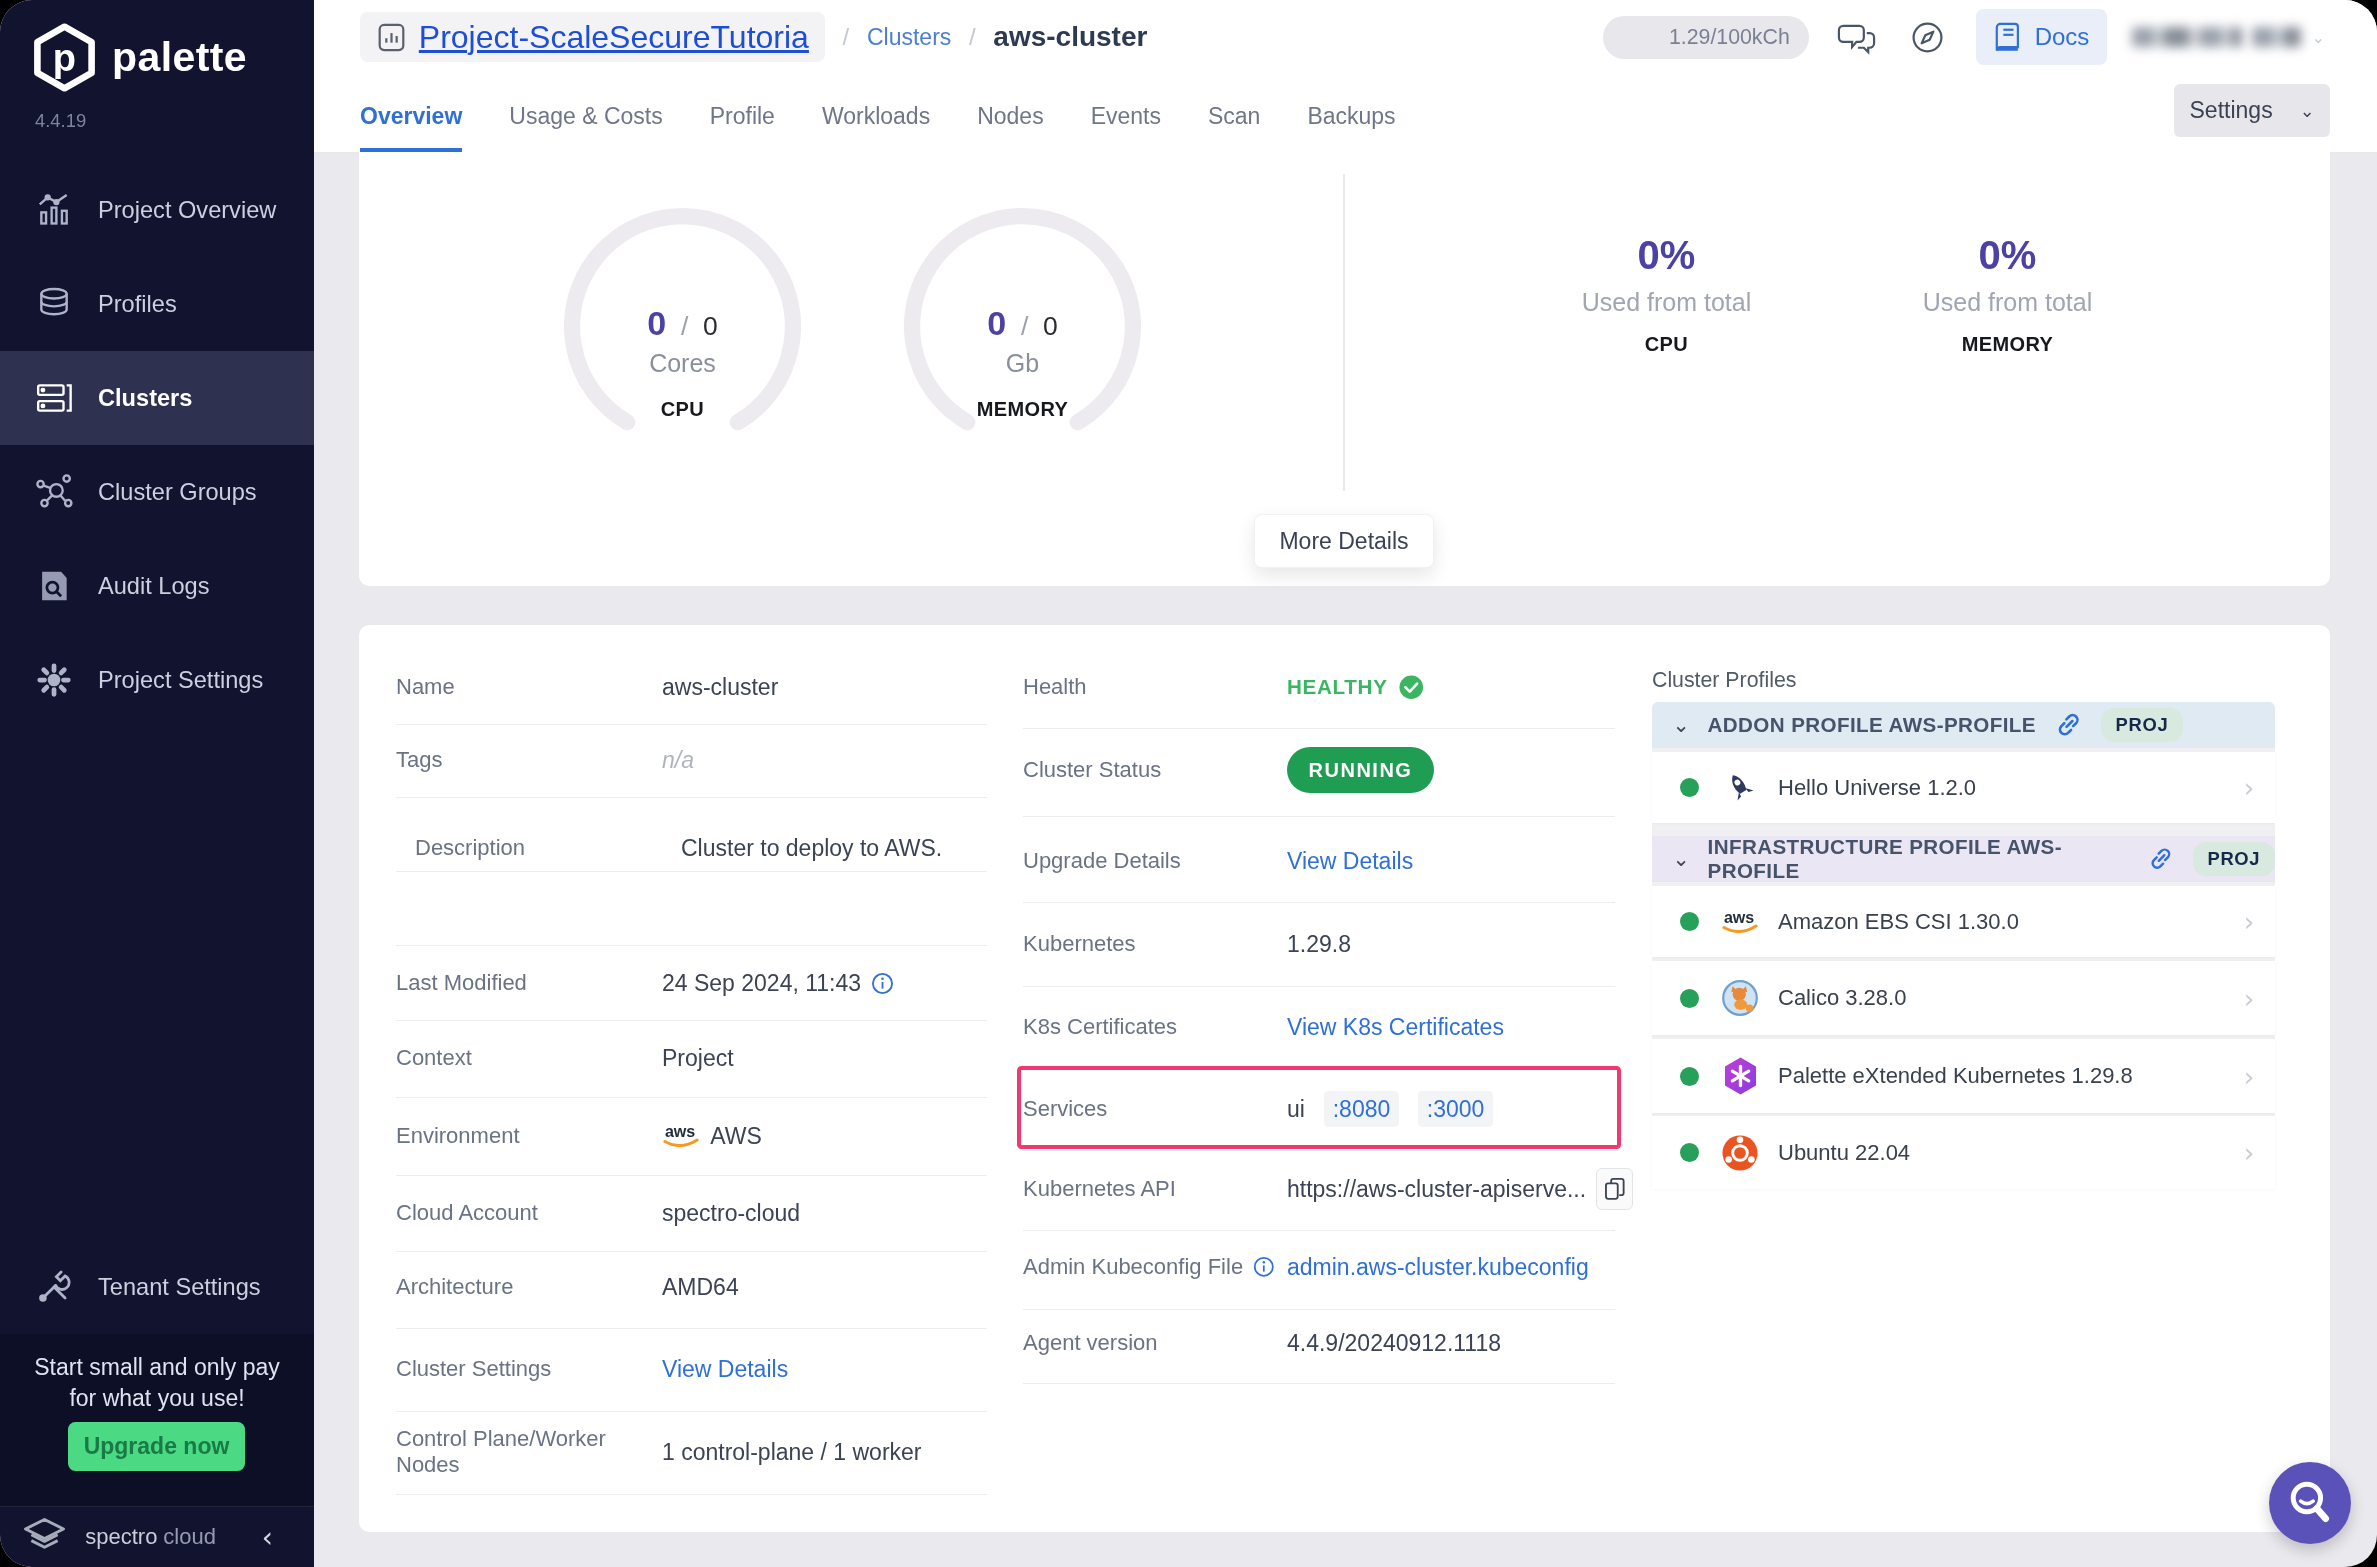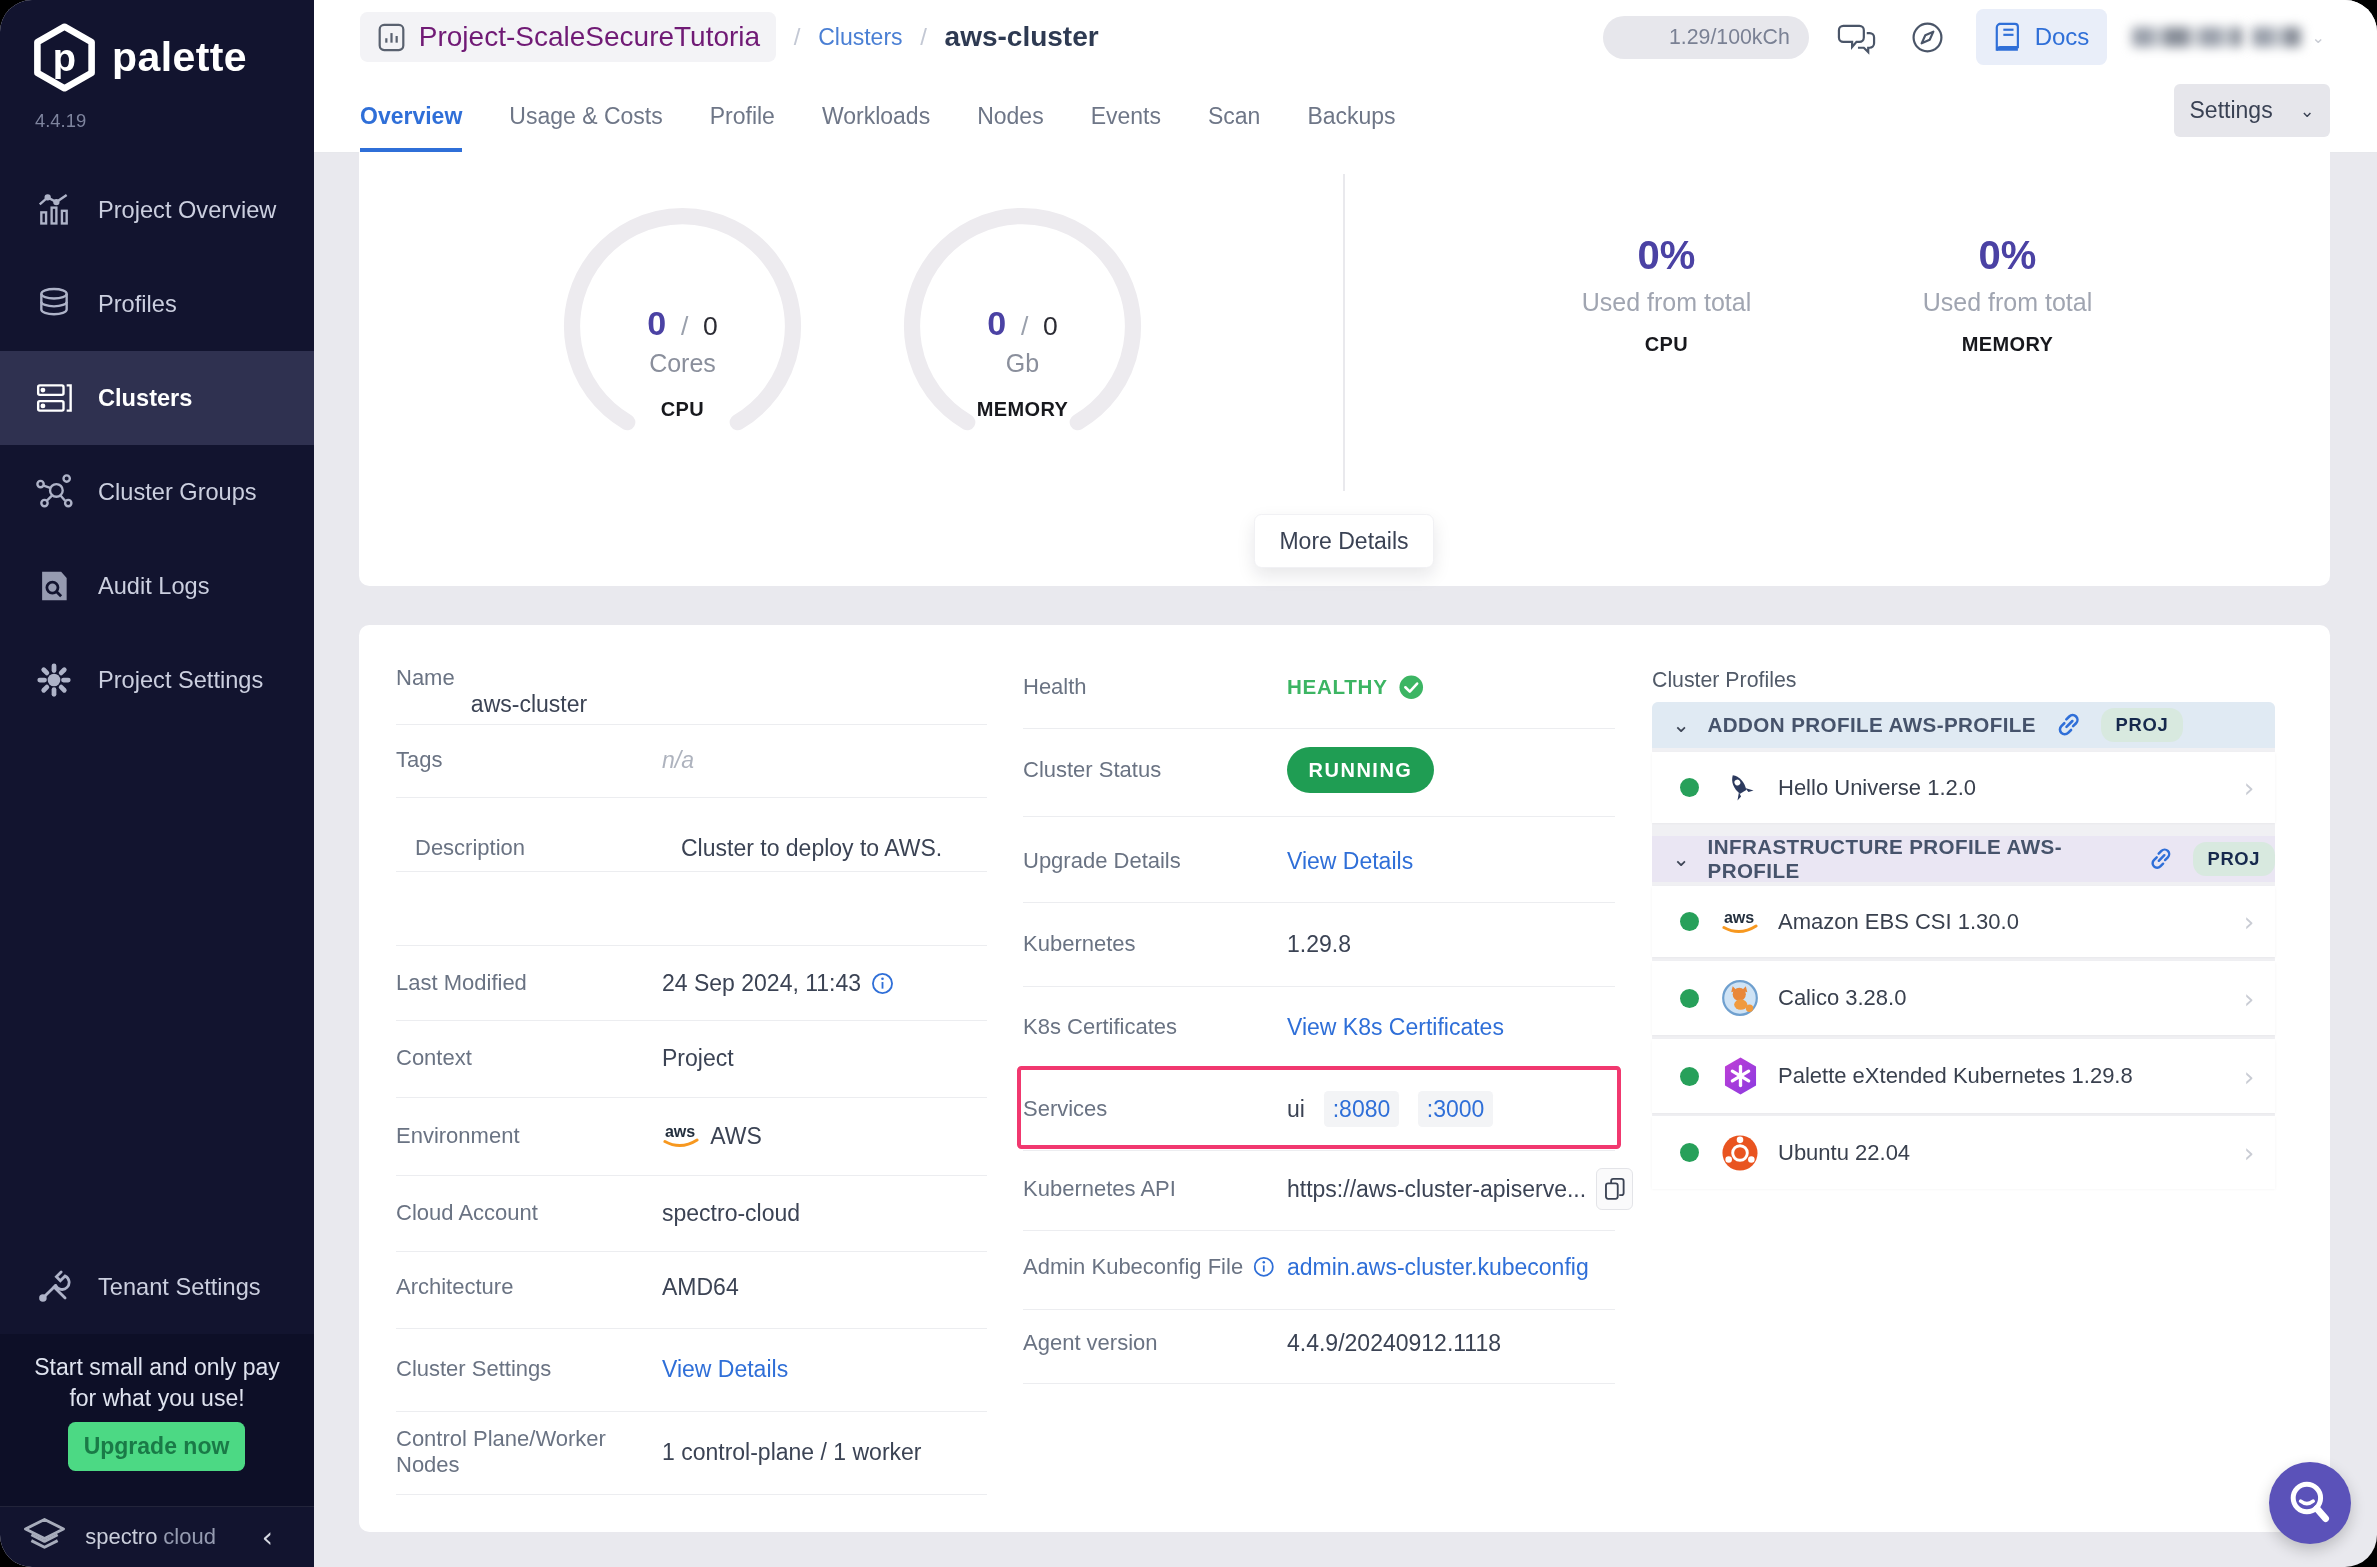--- a/index.html
+++ b/index.html
@@ -27,21 +27,21 @@
   .sfooter .slogo{margin-left:20.6px;}
   .sfooter .btext{margin-left:17.7px;font-size:22px;}
   .sfooter .b1{color:#C9CDDA;}
   .sfooter .b2{color:#959BB0;margin-left:5.9px;}
   .collapse{position:absolute;right:41px;top:50%;transform:translateY(-50%);color:#D6D9E2;font-size:28px;cursor:pointer;font-family:"DejaVu Sans",sans-serif;}
 
   
   .header{position:absolute;left:314px;top:0;right:0;height:152px;background:#FFFFFF;border-bottom:0.7px solid #E7E8EC;}
   .crumbs{position:absolute;left:46px;top:0;height:74px;display:flex;align-items:center;gap:17.7px;}
   .crumb-chip{height:50px;background:#F3F3F6;border-radius:7.4px;display:flex;align-items:center;padding:0 16px;gap:11.8px;cursor:pointer;}
-  .crumb-chip .ctext{color:#701a75;font-size:28px;}
+  .crumb-chip .ctext{color:#1d4ed8;font-size:32px;text-decoration:underline;}
   .crumb-sep{color:#C3C8D4;font-size:24px;}
   .crumb-link{color:#4A7FD4;font-size:23px;cursor:pointer;}
   .crumb-current{color:#2E3A52;font-size:28px;font-weight:bold;}
   .hright{position:absolute;right:52px;top:0;height:74px;display:flex;align-items:center;gap:25px;}
   .credits-pill{width:206px;height:43px;background:#E7E7EC;border-radius:21.3px;display:flex;align-items:center;justify-content:flex-end;padding-right:19px;box-sizing:border-box;color:#7A8194;font-size:21.3px;}
   .hicon{width:46px;height:46px;display:flex;align-items:center;justify-content:center;color:#4A5568;cursor:pointer;}
   .docs-btn{height:56px;background:#E9EEF9;border-radius:7.4px;display:flex;align-items:center;padding:0 17.7px;gap:11.8px;cursor:pointer;}
   .docs-btn .dtext{color:#2F6FD8;font-size:24px;}
   .user-blur{display:flex;align-items:center;gap:10.3px;}
   .blurblock{height:20.6px;border-radius:2.9px;filter:blur(5.2px);background:repeating-linear-gradient(90deg,#9aa0ab 0 20.6px,#c8ccd2 20.6px 32px,#868c97 32px 57px,#d4d7db 57px 68px);}
@@ -347,21 +347,21 @@
     <div class="sep" style="left:37px;width:591px;top:246px;"></div>
     <div class="sep" style="left:37px;width:591px;top:320px;"></div>
     <div class="sep" style="left:37px;width:591px;top:395px;"></div>
     <div class="sep" style="left:37px;width:591px;top:472px;"></div>
     <div class="sep" style="left:37px;width:591px;top:550px;"></div>
     <div class="sep" style="left:37px;width:591px;top:626px;"></div>
     <div class="sep" style="left:37px;width:591px;top:703px;"></div>
     <div class="sep" style="left:37px;width:591px;top:786px;"></div>
     <div class="sep" style="left:37px;width:591px;top:869px;"></div>
 
-    <div class="drow" style="left:37px;top:40px;height:44px;flex-direction:column;">
+    <div class="drow" style="left:37px;top:40px;height:44px;">
       <span class="dlabel" style="width:266px;">Name</span>
       <span class="dvalue">aws-cluster</span>
     </div>
     <div class="drow" style="left:37px;top:113px;height:44px;">
       <span class="dlabel" style="width:266px;">Tags</span>
       <span class="dvalue muted">n/a</span>
     </div>
     <div class="drow" style="left:37px;top:201px;height:44px;margin-left:19px;">
       <span class="dlabel" style="width:266px;">Description</span>
       <span class="dvalue">Cluster to deploy to AWS.</span>

